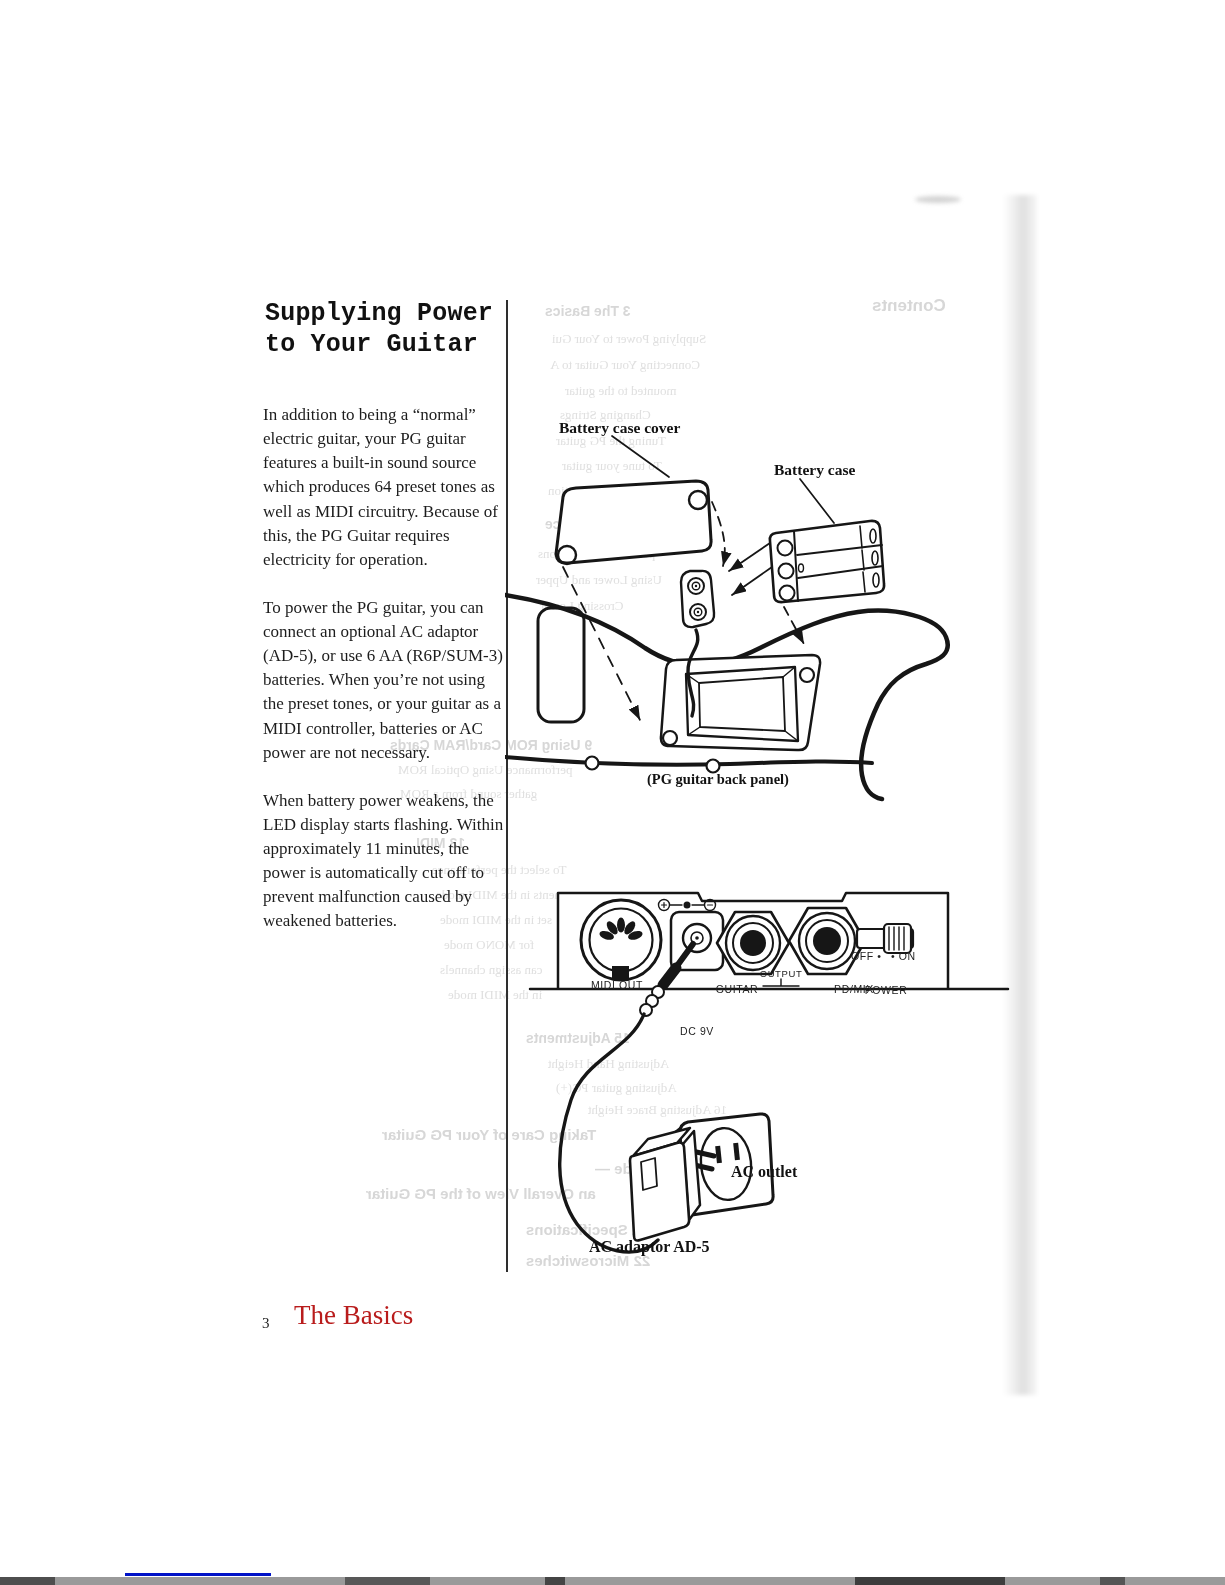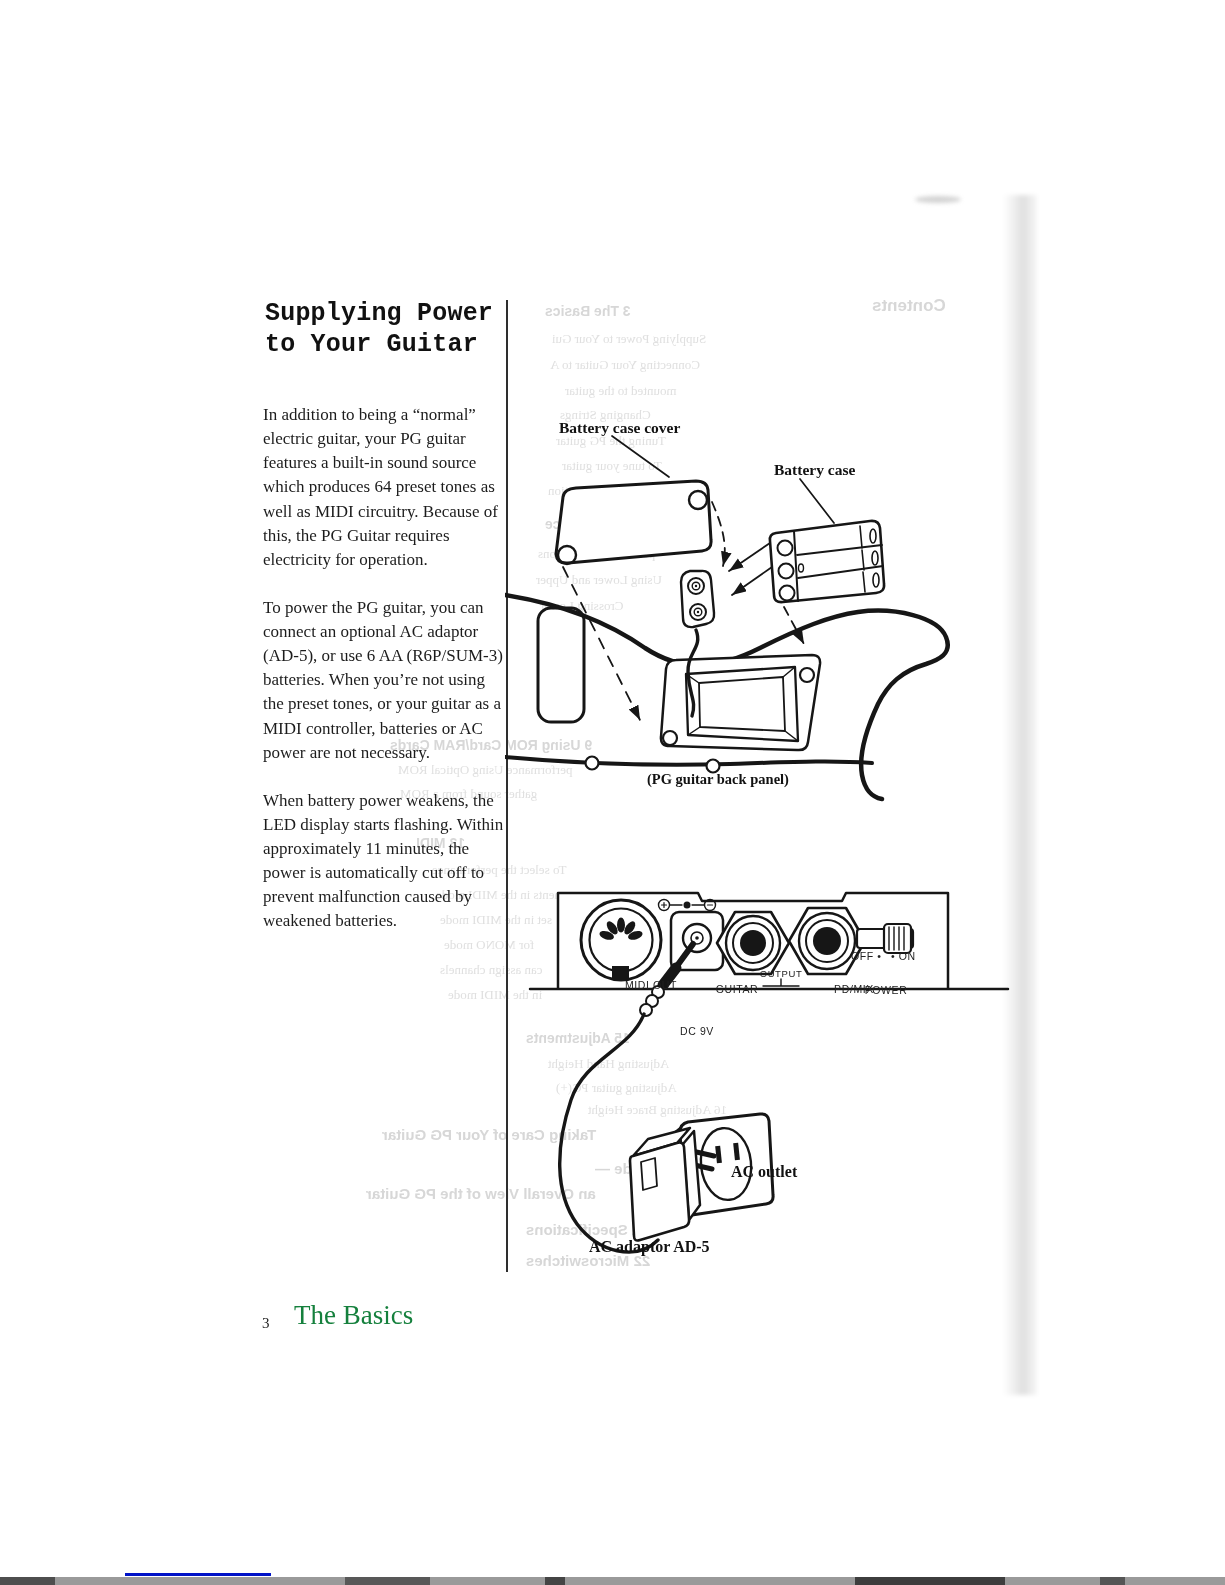--- a/index.html
+++ b/index.html
@@ -9,21 +9,21 @@
   .title{font-family:Liberation Mono, monospace;font-weight:bold;font-size:25px;
          line-height:1.22;letter-spacing:.2px;color:#111;}
   .bodycol{width:243px;font-size:17px;line-height:1.42;color:#1c1c1c;}
   .bodycol p{margin:0 0 24px 0;}
   .diag-label{font-weight:bold;font-size:15.5px;white-space:nowrap;color:#111;}
   .panel-label{font-family:"Liberation Sans",sans-serif;font-size:10.5px;letter-spacing:.6px;
                white-space:nowrap;color:#222;}
   .center{transform:translateX(-50%);}
   .caption{font-weight:bold;font-size:14.5px;white-space:nowrap;color:#111;}
   .outlet-label{font-size:16px;font-weight:600;white-space:nowrap;color:#111;}
-  .footer-chapter{font-size:27px;color:#15803d;}
+  .footer-chapter{font-size:27px;color:#b91c1c;}
   .footer-page{font-size:15px;color:#222;}
   .divider{width:2px;background:#2e2e2e;}
   .bleed{position:absolute;transform:scaleX(-1);color:#e0e0e0;white-space:nowrap;
          font-family:"Liberation Serif",serif;z-index:1;}
   .bleed.bold{font-family:"Liberation Sans",sans-serif;font-weight:bold;color:#d7d7d7;}
   .layer2{z-index:2;}
   svg{display:block;}
   .edge-shadow{width:34px;height:1200px;
      background:linear-gradient(90deg,rgba(0,0,0,0) 0%,rgba(0,0,0,0.12) 60%,rgba(0,0,0,0.03) 100%);
      filter:blur(2px);z-index:3;}
@@ -218,21 +218,21 @@
 
       <line x1="692" y1="1151" x2="714" y2="1156" stroke-width="5"></line>
       <line x1="690" y1="1164" x2="712" y2="1169" stroke-width="5"></line>
 
       <path d="M 633,1156 L 648,1139 L 690,1128 L 677,1143 Z" stroke-width="2.5" fill="#fff"></path>
       <path d="M 683,1144 L 694,1131 L 700,1205 L 689,1220 Z" stroke-width="2.5" fill="#fff"></path>
       <path d="M 633,1156 Q 630,1156 630,1161 L 634,1236 Q 634,1242 640,1240 L 684,1227 Q 690,1225 689,1219 L 684,1147 Q 683,1141 677,1143 Z" stroke-width="2.6" fill="#fff"></path>
       <path d="M 641,1162 L 655,1158 L 657,1186 L 643,1190 Z" stroke-width="1.8"></path>
     </g>
   </svg>
-  <div class="abs panel-label center" style="left:627px;top:979px;z-index:2;padding-left:48px;">MIDI OUT</div>
+  <div class="abs panel-label center" style="left:593px;top:979px;z-index:2;padding-left:48px;">MIDI OUT</div>
   <div class="abs panel-label center" style="left:697px;top:981px;z-index:2;margin-top:44px;">DC 9V</div>
   <div class="abs panel-label center" style="left:737px;top:983px;z-index:2;">GUITAR</div>
   <div class="abs panel-label center" style="left:781px;top:968px;font-size:9.5px;z-index:2;">OUTPUT</div>
   <div class="abs panel-label center" style="left:854px;top:983px;z-index:2;">PD/MIX</div>
   <div class="abs panel-label" style="left:851px;top:950px;z-index:2;">OFF •</div>
   <div class="abs panel-label" style="left:891px;top:950px;z-index:2;">• ON</div>
   <div class="abs panel-label center" style="left:886px;top:984px;z-index:2;">POWER</div>
   <div class="abs outlet-label layer2" style="left:731px;top:1163px;">AC outlet</div>
   <div class="abs outlet-label layer2" style="left:589px;top:1238px;">AC adaptor AD-5</div>
 

